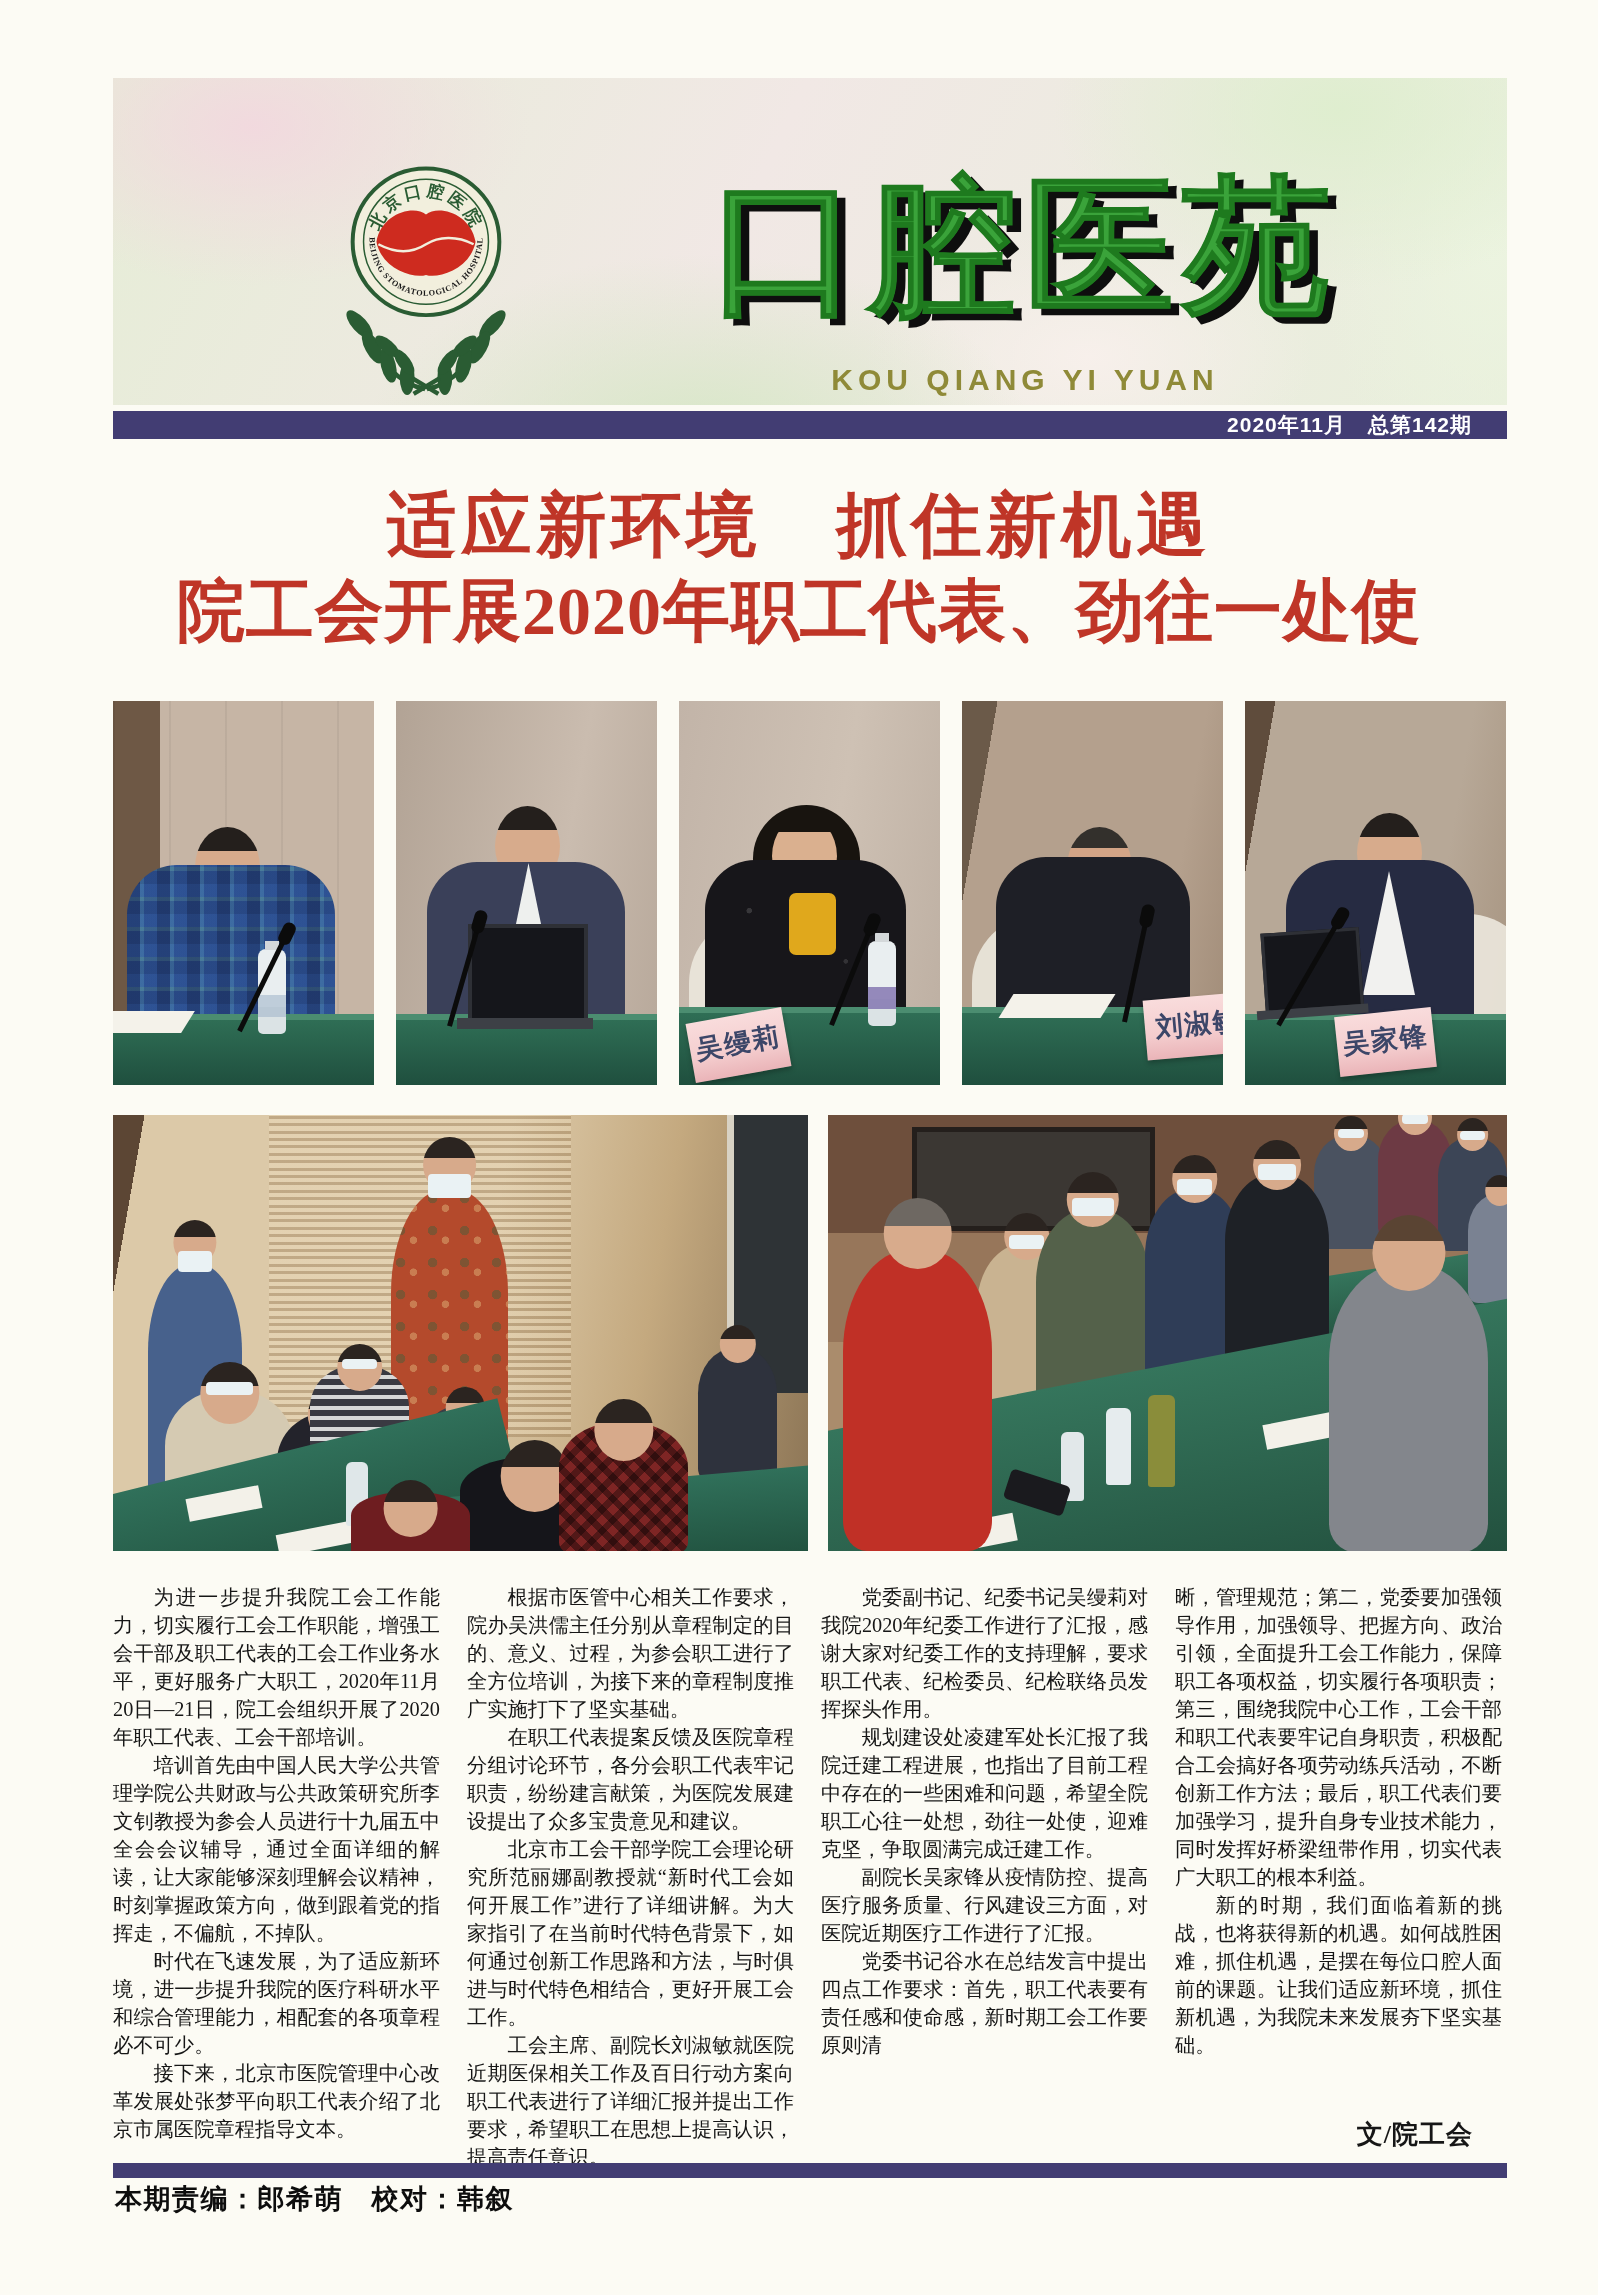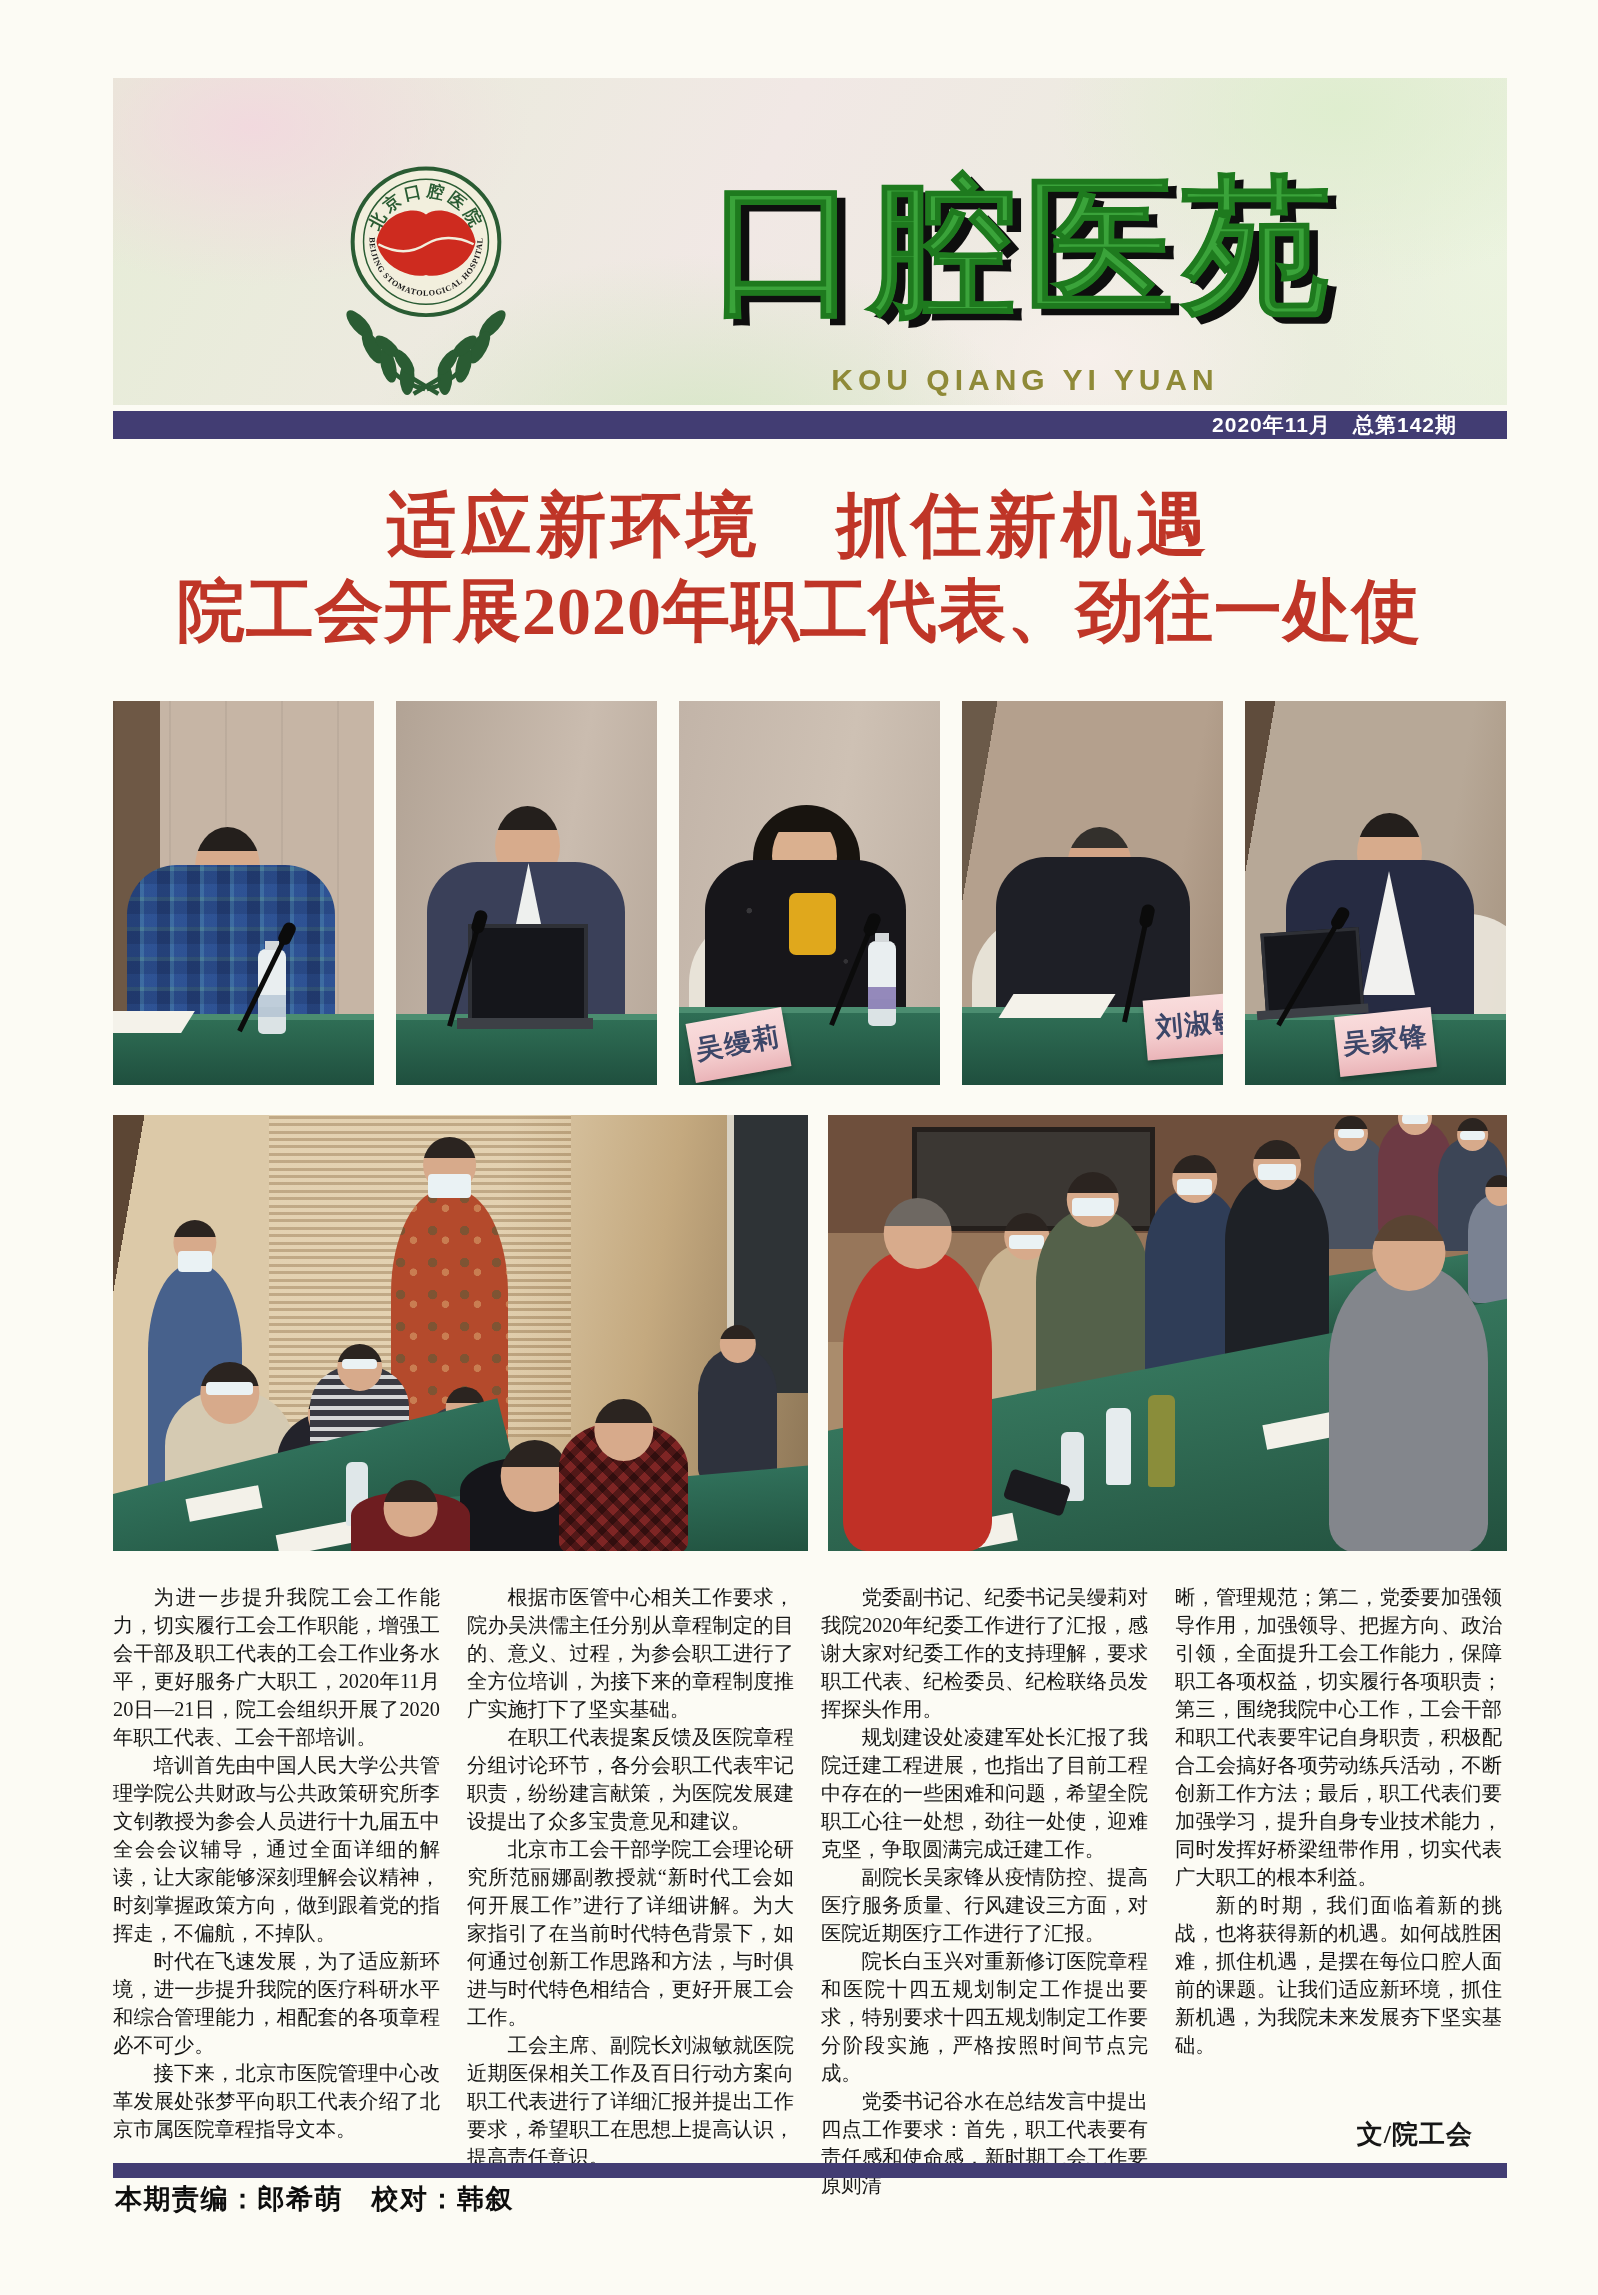--- a/index.html
+++ b/index.html
@@ -18,21 +18,21 @@
   .logo-svg{position:absolute;left:199px;top:72px;width:228px;height:248px;}
   .title-block{position:absolute;left:535px;top:88px;width:754px;text-align:center;}
   .title-cn{font-size:149px;line-height:164px;font-weight:900;letter-spacing:8px;color:var(--green);
             -webkit-text-stroke:1px #1e7a1e;text-shadow:9px 7px 0 #0e0e0e;}
   .title-pinyin{margin-top:33px;font-family:"Liberation Sans","DejaVu Sans",sans-serif;
             font-weight:bold;font-size:30px;letter-spacing:5px;color:var(--gold);}
 
   
   .issue-bar{position:absolute;left:113px;top:411px;width:1394px;height:28px;background:var(--purple);
     color:#fff;font-family:"Liberation Sans","DejaVu Sans",sans-serif;font-weight:bold;font-size:21px;
-    line-height:28px;text-align:right;padding-right:50px;box-sizing:border-box;letter-spacing:1px;}
+    line-height:28px;text-align:right;padding-right:35px;box-sizing:border-box;letter-spacing:1px;}
 
   
   .headline{position:absolute;left:74px;top:478px;width:1450px;text-align:center;color:var(--red);font-weight:bold;}
   .hl1{font-size:70px;line-height:74px;letter-spacing:5px;}
   .hl2{font-size:68px;line-height:74px;margin-top:11px;letter-spacing:1px;}
 
   
   .speaker-row{position:absolute;left:113px;top:701px;width:1394px;height:384px;display:flex;gap:22px;}
   .sp{position:relative;flex:0 0 261px;height:384px;margin:0;overflow:hidden;background:#b9aa9b;}
   .sp .wall{position:absolute;inset:0;}
@@ -324,21 +324,20 @@
       <div class="col">
         <p class="ind">根据市医管中心相关工作要求，院办吴洪儒主任分别从章程制定的目的、意义、过程，为参会职工进行了全方位培训，为接下来的章程制度推广实施打下了坚实基础。</p>
         <p class="ind">在职工代表提案反馈及医院章程分组讨论环节，各分会职工代表牢记职责，纷纷建言献策，为医院发展建设提出了众多宝贵意见和建议。</p>
         <p class="ind">北京市工会干部学院工会理论研究所范丽娜副教授就“新时代工会如何开展工作”进行了详细讲解。为大家指引了在当前时代特色背景下，如何通过创新工作思路和方法，与时俱进与时代特色相结合，更好开展工会工作。</p>
         <p class="ind">工会主席、副院长刘淑敏就医院近期医保相关工作及百日行动方案向职工代表进行了详细汇报并提出工作要求，希望职工在思想上提高认识，提高责任意识。</p>
       </div>
       <div class="col">
         <p class="ind">党委副书记、纪委书记吴缦莉对我院2020年纪委工作进行了汇报，感谢大家对纪委工作的支持理解，要求职工代表、纪检委员、纪检联络员发挥探头作用。</p>
         <p class="ind">规划建设处凌建军处长汇报了我院迁建工程进展，也指出了目前工程中存在的一些困难和问题，希望全院职工心往一处想，劲往一处使，迎难克坚，争取圆满完成迁建工作。</p>
         <p class="ind">副院长吴家锋从疫情防控、提高医疗服务质量、行风建设三方面，对医院近期医疗工作进行了汇报。</p>
-        <p class="ind">院长白玉兴对重新修订医院章程和医院十四五规划制定工作提出要求，特别要求十四五规划制定工作要分阶段实施，严格按照时间节点完成。</p>
         <p class="ind">党委书记谷水在总结发言中提出四点工作要求：首先，职工代表要有责任感和使命感，新时期工会工作要原则清</p>
       </div>
       <div class="col">
         <p>晰，管理规范；第二，党委要加强领导作用，加强领导、把握方向、政治引领，全面提升工会工作能力，保障职工各项权益，切实履行各项职责；第三，围绕我院中心工作，工会干部和职工代表要牢记自身职责，积极配合工会搞好各项劳动练兵活动，不断创新工作方法；最后，职工代表们要加强学习，提升自身专业技术能力，同时发挥好桥梁纽带作用，切实代表广大职工的根本利益。</p>
         <p class="ind">新的时期，我们面临着新的挑战，也将获得新的机遇。如何战胜困难，抓住机遇，是摆在每位口腔人面前的课题。让我们适应新环境，抓住新机遇，为我院未来发展夯下坚实基础。</p>
         <div class="byline">文/院工会</div>
       </div>
     </section>
 
   <div class="foot-bar"></div>

